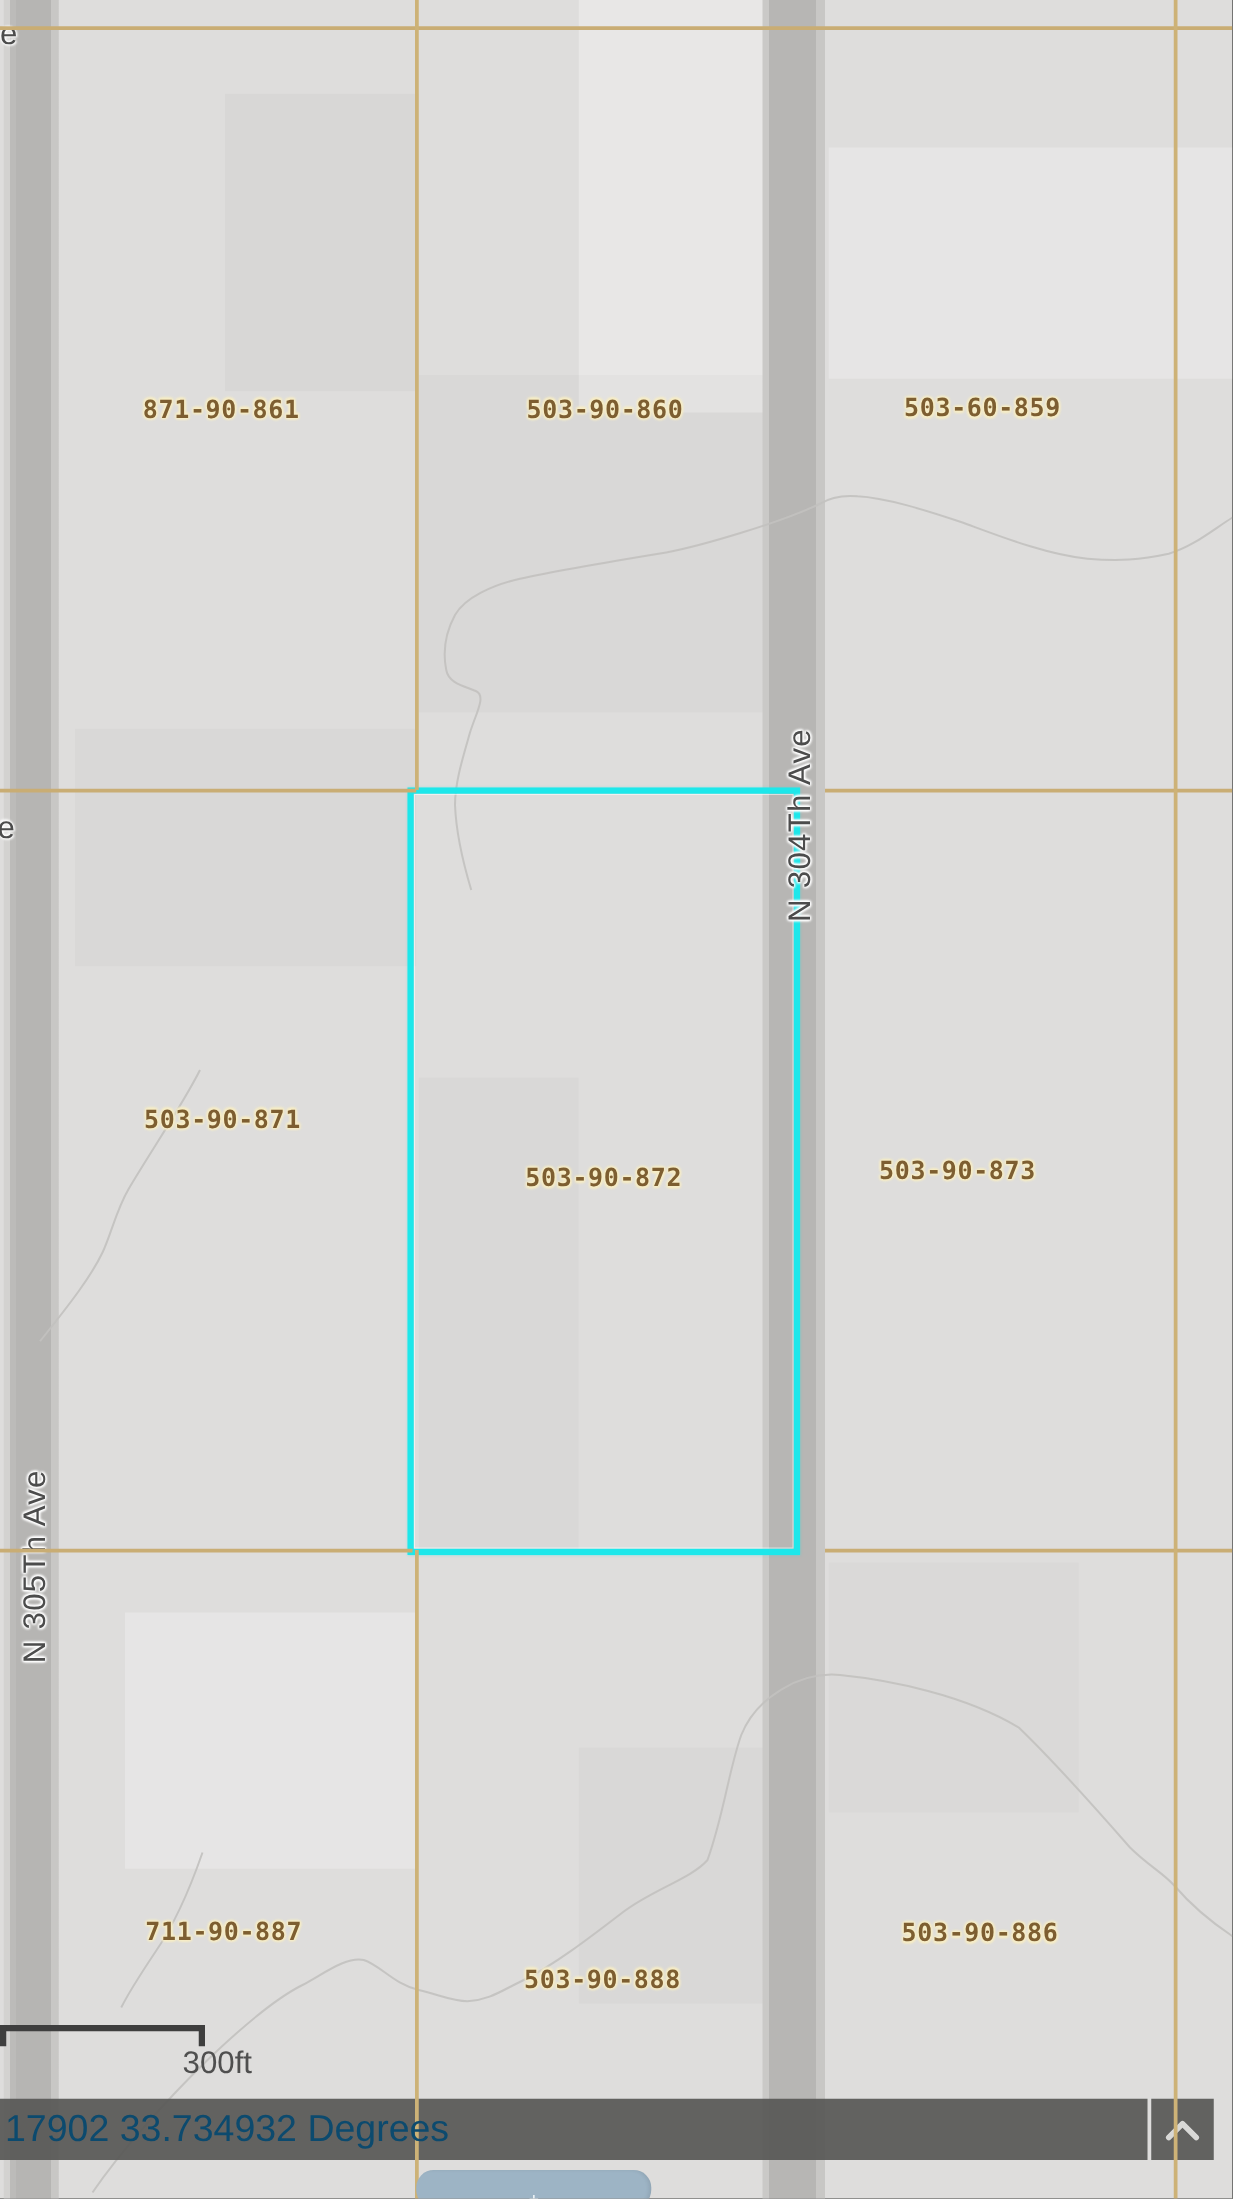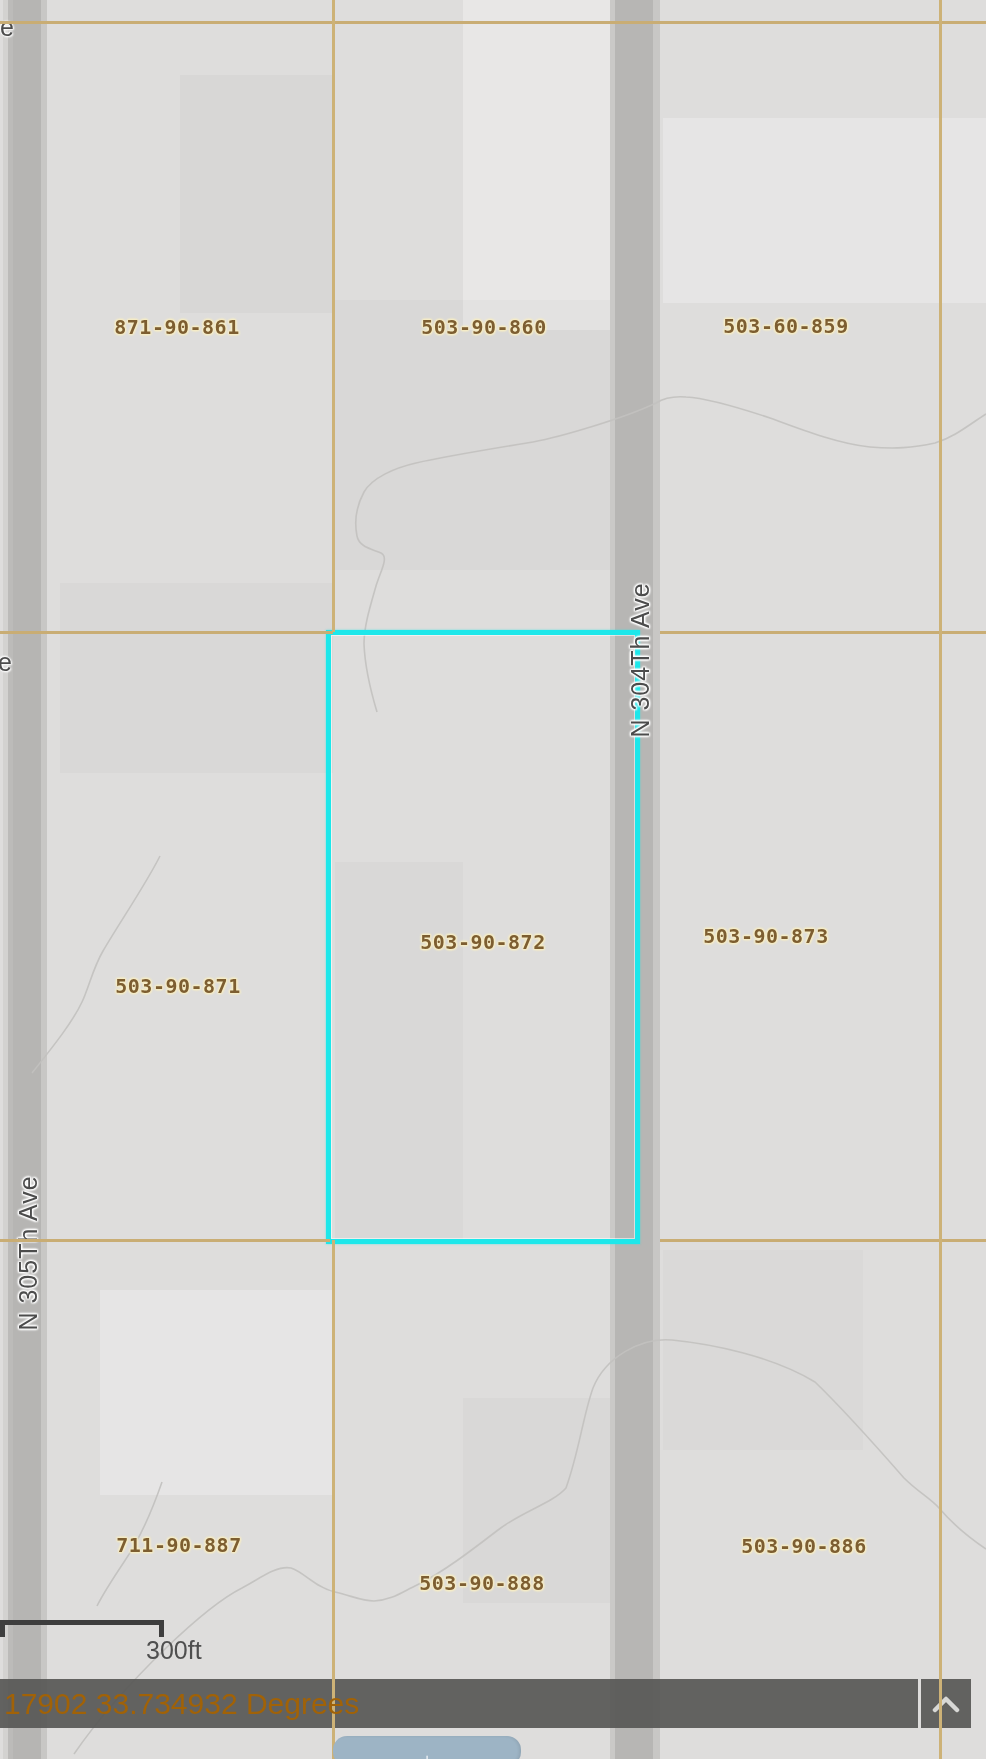--- a/index.html
+++ b/index.html
@@ -55,21 +55,21 @@
     text-shadow:1px 1px 0 #9a9a98,-1px -1px 0 #9a9a98,1px -1px 0 #9a9a98,
       -1px 1px 0 #9a9a98,2px 3px 4px rgba(60,60,60,.35);
     white-space:nowrap;
   }
   .statusband{
     position:absolute;left:0;top:1679px;width:918px;height:49px;z-index:8;
     background:rgba(88,88,86,.93);
   }
   .status-text{
     position:absolute;left:4px;top:1679px;height:49px;line-height:49px;z-index:11;
-    font-size:30px;color:#a16207;white-space:nowrap;
+    font-size:30px;color:#0c4a6e;white-space:nowrap;
   }
   .collapse-btn{
     position:absolute;left:921px;top:1679px;width:50px;height:49px;z-index:8;
     background:rgba(88,88,86,.93);display:flex;align-items:center;justify-content:center;
   }
   .collapse-btn svg{display:block;z-index:12;}
   .map-btn{
     position:absolute;left:333px;top:1736px;width:188px;height:30px;z-index:13;
     background:#9db4c5;border-radius:14px;box-shadow:inset -2px 0 3px rgba(0,0,0,.08);
   }
@@ -112,26 +112,26 @@
   <div class="pline pline-h" style="left:660px;top:1239px;width:326px;"></div>
   <div class="pline pline-v" style="left:332px;top:0;height:632px;"></div>
   <div class="pline pline-v" style="left:332px;top:1240px;height:519px;"></div>
   <div class="pline pline-v" style="left:939px;top:0;height:1759px;"></div>
 
   <div class="sel-rect"></div>
 
   <div class="parcel-label" style="left:177px;top:327px;">871-90-861</div>
   <div class="parcel-label" style="left:484px;top:327px;">503-90-860</div>
   <div class="parcel-label" style="left:786px;top:326px;">503-60-859</div>
-  <div class="parcel-label" style="left:178px;top:986px;">503-90-871</div>
+  <div class="parcel-label" style="left:178px;top:895px;">503-90-871</div>
   <div class="parcel-label" style="left:483px;top:942px;">503-90-872</div>
   <div class="parcel-label" style="left:766px;top:936px;">503-90-873</div>
   <div class="parcel-label" style="left:179px;top:1545px;">711-90-887</div>
   <div class="parcel-label" style="left:482px;top:1583px;">503-90-888</div>
-  <div class="parcel-label" style="left:804px;top:1546px;">503-90-886</div>
+  <div class="parcel-label" style="left:784px;top:1546px;">503-90-886</div>
 
   <div class="road-label" style="left:-132px;top:1239px;">N 305Th Ave</div>
   <div class="road-label" style="left:480px;top:646px;">N 304Th Ave</div>
 
   <div class="edge-label" style="left:0;top:13px;">e</div>
   <div class="edge-label" style="left:-2px;top:648px;">e</div>
 
   <div class="scalebar">
     <div class="bar"></div>
     <div class="tick l"></div>

